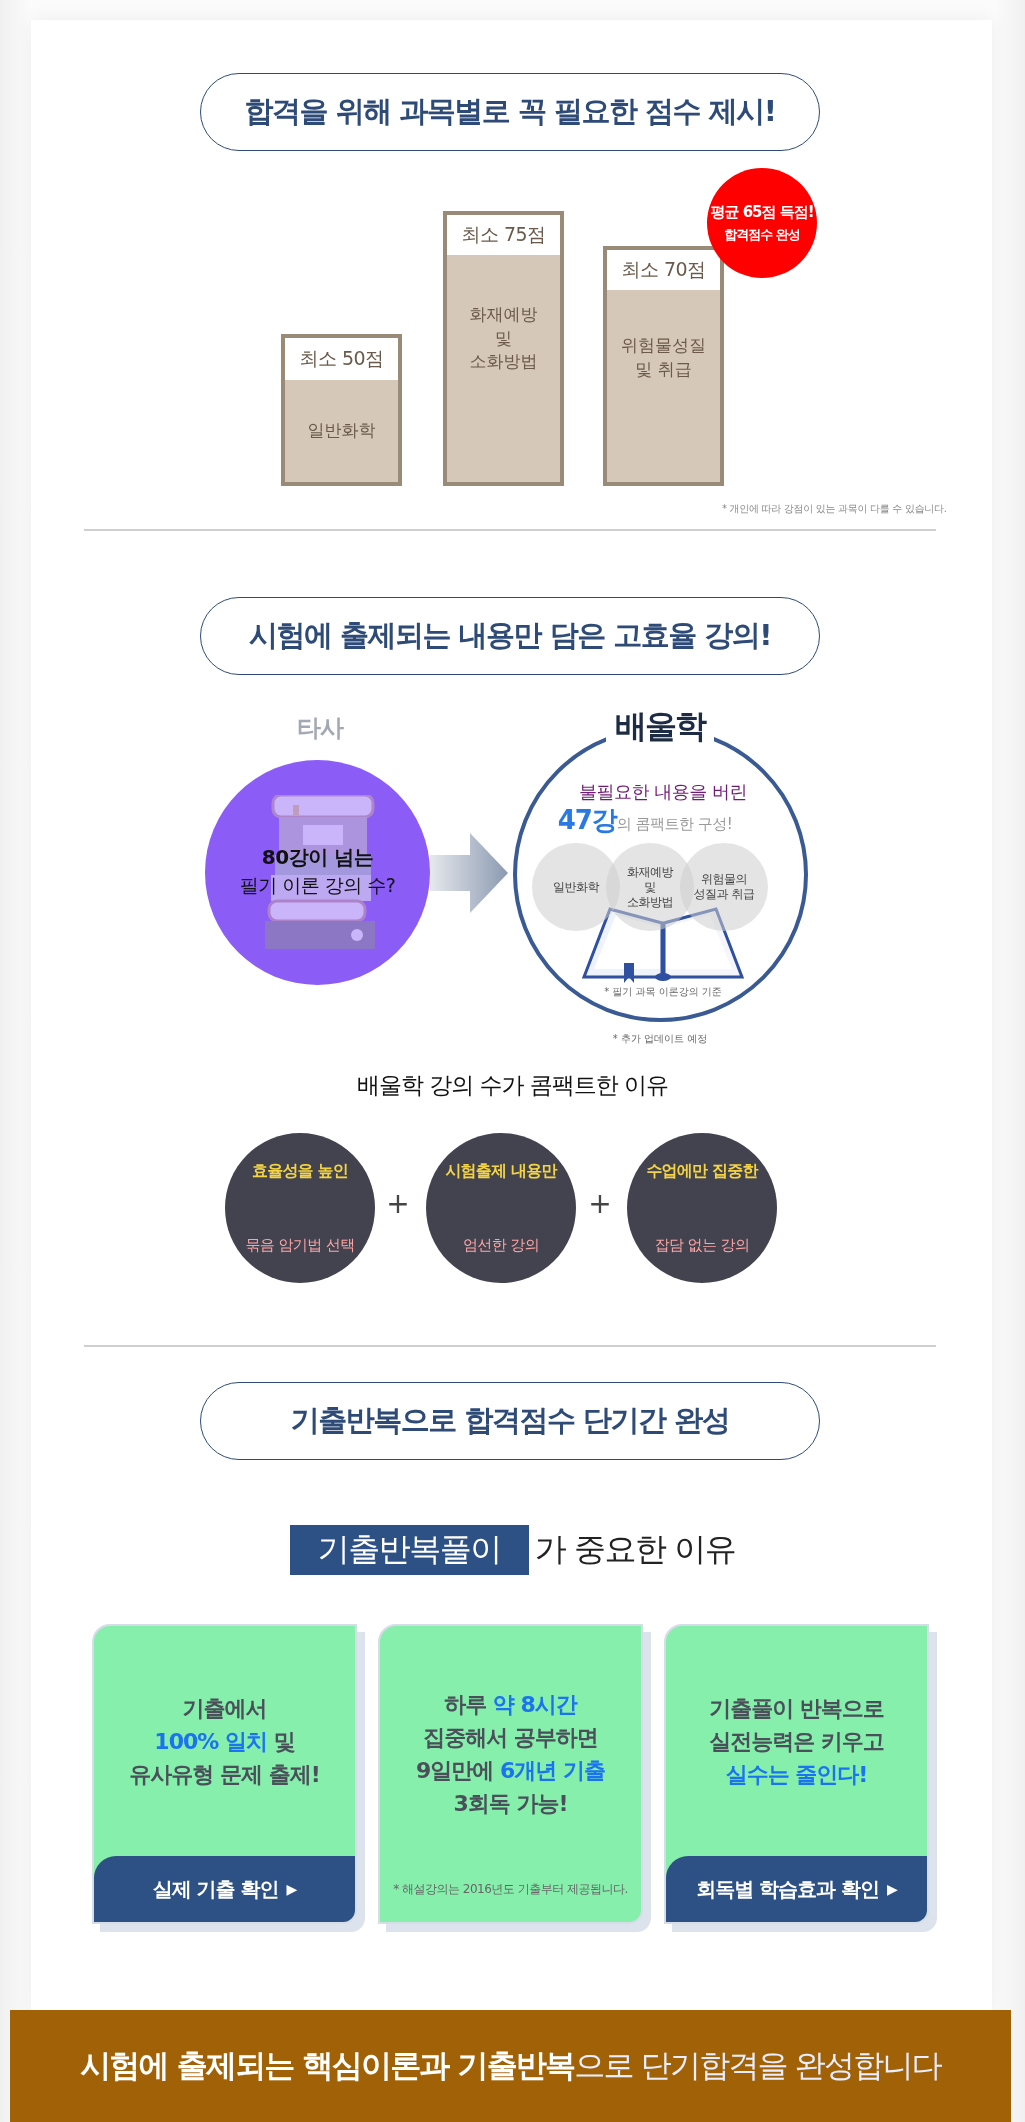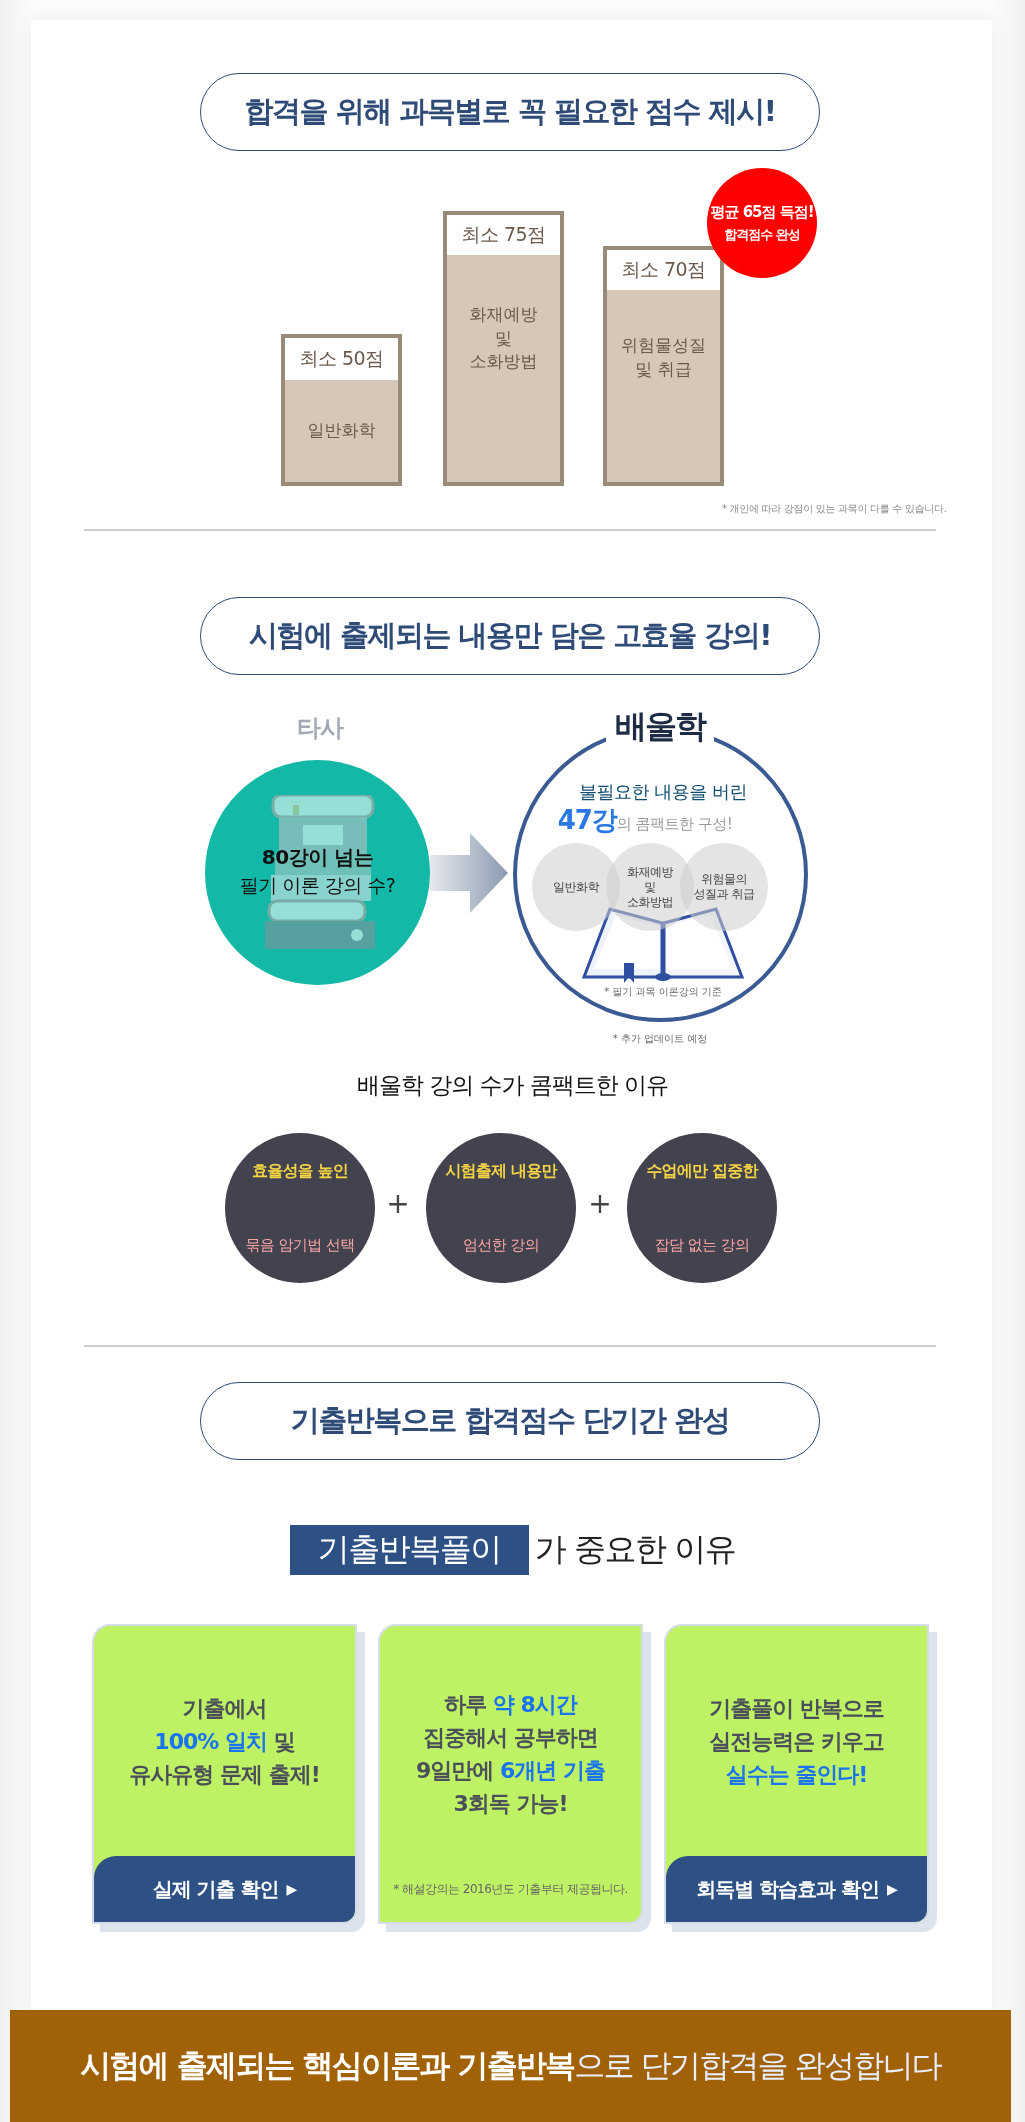--- a/index.html
+++ b/index.html
@@ -27,32 +27,32 @@
     background: #ff0000; color: #fff; display: flex; flex-direction: column; align-items: center; justify-content: center;
     font-weight: bold; letter-spacing: -1px; }
   .badge .l1 { font-size: 15px; }
   .badge .l2 { font-size: 13px; margin-top: 4px; }
   .note { position: absolute; font-size: 10px; color: #888; letter-spacing: -0.3px; }
 
   
   .other-label { position: absolute; left: 290px; top: 712px; width: 60px; text-align: center;
     font-size: 24px; font-weight: bold; color: #a3a9b4; letter-spacing: -1px; }
   .other-circle { position: absolute; left: 205px; top: 760px; width: 225px; height: 225px; border-radius: 50%;
-    background: #14b8a6; overflow: hidden; }
+    background: #8b5cf6; overflow: hidden; }
   .books { position: absolute; left: 60px; top: 35px; width: 110px; height: 155px; opacity: 0.55; }
   .other-text { position: absolute; left: 0; right: 0; top: 84px; text-align: center; color: #111; }
   .other-text .t1 { font-size: 20px; font-weight: bold; letter-spacing: -0.5px; }
   .other-text .t2 { font-size: 19px; margin-top: 2px; letter-spacing: -0.5px; }
   .arrow { position: absolute; left: 430px; top: 833px; width: 78px; height: 80px; }
 
   .ours-circle { position: absolute; left: 513px; top: 727px; width: 295px; height: 295px; border-radius: 50%;
     border: 4px solid #3a5a94; background: #fff; }
   .ours-title { position: absolute; left: 606px; top: 705px; width: 108px; text-align: center; background: #fff;
     font-size: 32px; font-weight: bold; color: #1d2c44; letter-spacing: -2px; }
-  .ours-line1 { position: absolute; left: 513px; top: 780px; width: 300px; text-align: center; font-size: 18px; color: #0c4a6e; letter-spacing: -0.5px; }
+  .ours-line1 { position: absolute; left: 513px; top: 780px; width: 300px; text-align: center; font-size: 18px; color: #701a75; letter-spacing: -0.5px; }
   .ours-line2 { position: absolute; left: 495px; top: 803px; width: 300px; text-align: center; font-size: 15px; color: #999; letter-spacing: -0.5px; }
   .ours-line2 .num { font-size: 26px; font-weight: bold; color: #2a78e4; letter-spacing: -1px; }
   .venn { position: absolute; width: 88px; height: 88px; border-radius: 50%; background: rgba(205,205,205,0.55);
     display: flex; align-items: center; justify-content: center; text-align: center; font-size: 12px; color: #444;
     line-height: 1.25; white-space: pre-line; letter-spacing: -0.5px; }
   .book-open { position: absolute; left: 582px; top: 903px; width: 162px; height: 80px; }
   .ours-note { position: absolute; left: 513px; top: 985px; width: 300px; text-align: center; font-size: 10px; color: #666; }
   .update-note { position: absolute; left: 560px; top: 1032px; width: 200px; text-align: center; font-size: 10px; color: #666; }
 
   .reason-title { position: absolute; left: 0; width: 1025px; top: 1070px; text-align: center; font-size: 23px; color: #111; letter-spacing: -1px; }
@@ -63,21 +63,21 @@
   .plus { position: absolute; top: 1187px; font-size: 28px; color: #444; width: 30px; text-align: center; }
 
   
   .sub-title { position: absolute; top: 1525px; left: 0; width: 1025px; display: flex; justify-content: center; align-items: center;
     font-size: 32px; letter-spacing: -1.5px; }
   .sub-title .hl { background: #2e5185; color: #fff; padding: 2px 28px; height: 50px; display: flex; align-items: center; }
   .sub-title .rest { color: #222; margin-left: 6px; }
 
   .card { position: absolute; top: 1624px; width: 265px; height: 300px; }
   .card .shadow { position: absolute; left: 8px; top: 8px; width: 265px; height: 300px; background: #dde3ec; border-radius: 0 0 14px 0; }
-  .card .face { position: absolute; left: 0; top: 0; width: 265px; height: 300px; background: #bef264; border: 2px solid #d5dde9;
+  .card .face { position: absolute; left: 0; top: 0; width: 265px; height: 300px; background: #86efac; border: 2px solid #d5dde9;
     border-radius: 18px 0 14px 0; overflow: hidden; padding-left: 28px; }
   .card .content { position: absolute; left: 0; right: 0; top: 0; bottom: 66px; display: flex; flex-direction: column;
     align-items: center; justify-content: center; text-align: center; font-size: 22px; font-weight: bold; color: #4a4f5a;
     line-height: 1.5; letter-spacing: -1px; }
   .card .content .blue { color: #1a73f0; }
   .card .btn { position: absolute; left: 0; right: 0; bottom: 0; height: 66px; background: #2e5185; color: #fff;
     border-radius: 22px 0 0 0; display: flex; align-items: center; justify-content: center; font-size: 20px; font-weight: bold;
     letter-spacing: -1px; cursor: pointer; }
   .card .btn .tri { font-size: 14px; margin-left: 8px; }
   .card .foot { position: absolute; left: 0; right: 0; bottom: 24px; text-align: center; font-size: 12px; color: #666; letter-spacing: -0.5px; }

